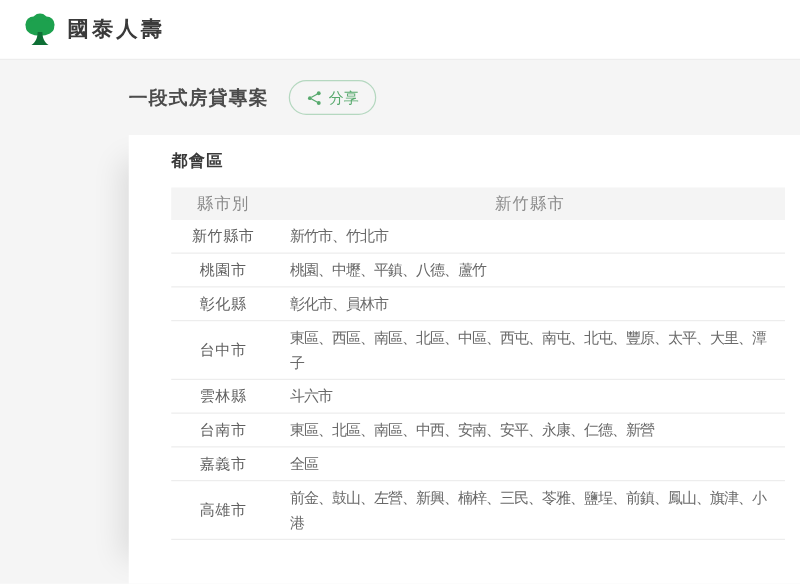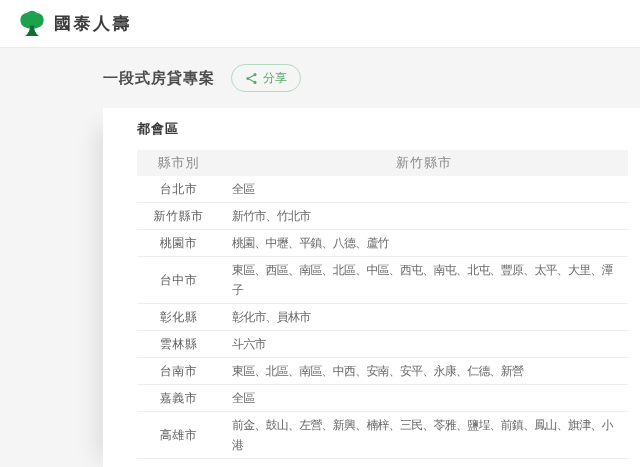--- a/index.html
+++ b/index.html
@@ -110,38 +110,34 @@
   <h2 class="section-title">都會區</h2>
   <table class="districts">
     <thead>
       <tr>
         <th class="col-county">縣市別</th>
         <th class="col-districts">新竹縣市</th>
       </tr>
     </thead>
     <tbody>
         <tr>
-          <td class="col-county">台北市</td>
-          <td class="col-districts">全區</td>
-        </tr>
-        <tr>
           <td class="col-county">新竹縣市</td>
           <td class="col-districts">新竹市、竹北市</td>
         </tr>
         <tr>
           <td class="col-county">桃園市</td>
           <td class="col-districts">桃園、中壢、平鎮、八德、蘆竹</td>
         </tr>
         <tr>
+          <td class="col-county">彰化縣</td>
+          <td class="col-districts">彰化市、員林市</td>
+        </tr>
+        <tr>
           <td class="col-county">台中市</td>
           <td class="col-districts">東區、西區、南區、北區、中區、西屯、南屯、北屯、豐原、太平、大里、潭子</td>
-        </tr>
-        <tr>
-          <td class="col-county">彰化縣</td>
-          <td class="col-districts">彰化市、員林市</td>
         </tr>
         <tr>
           <td class="col-county">雲林縣</td>
           <td class="col-districts">斗六市</td>
         </tr>
         <tr>
           <td class="col-county">台南市</td>
           <td class="col-districts">東區、北區、南區、中西、安南、安平、永康、仁德、新營</td>
         </tr>
         <tr>

